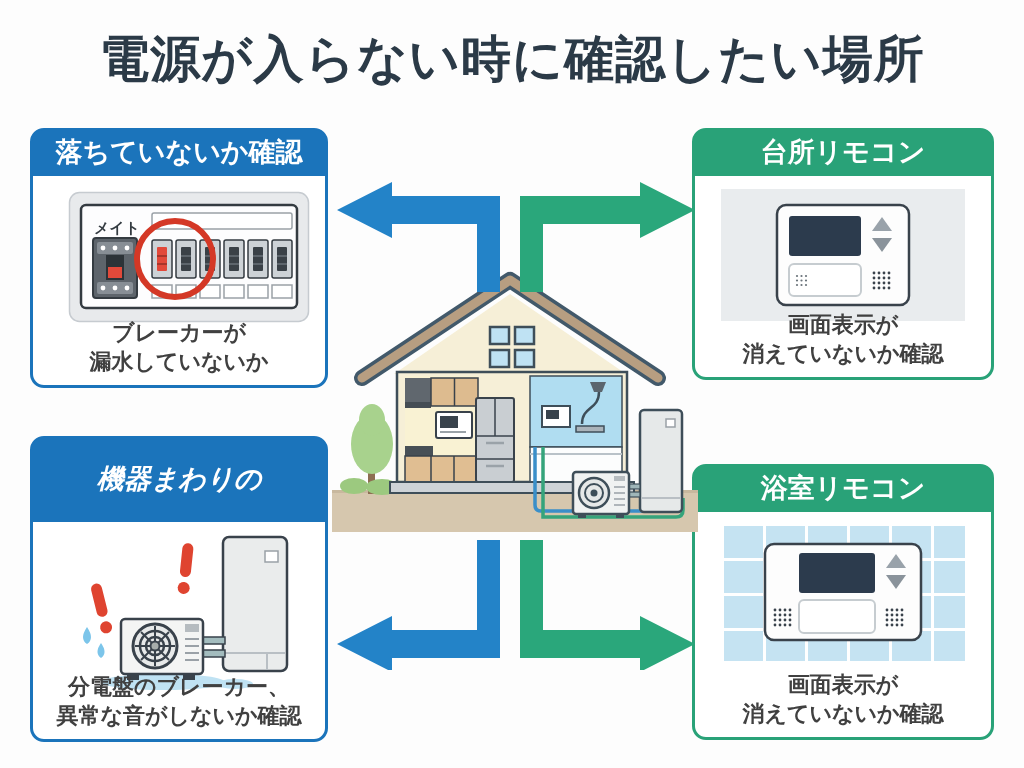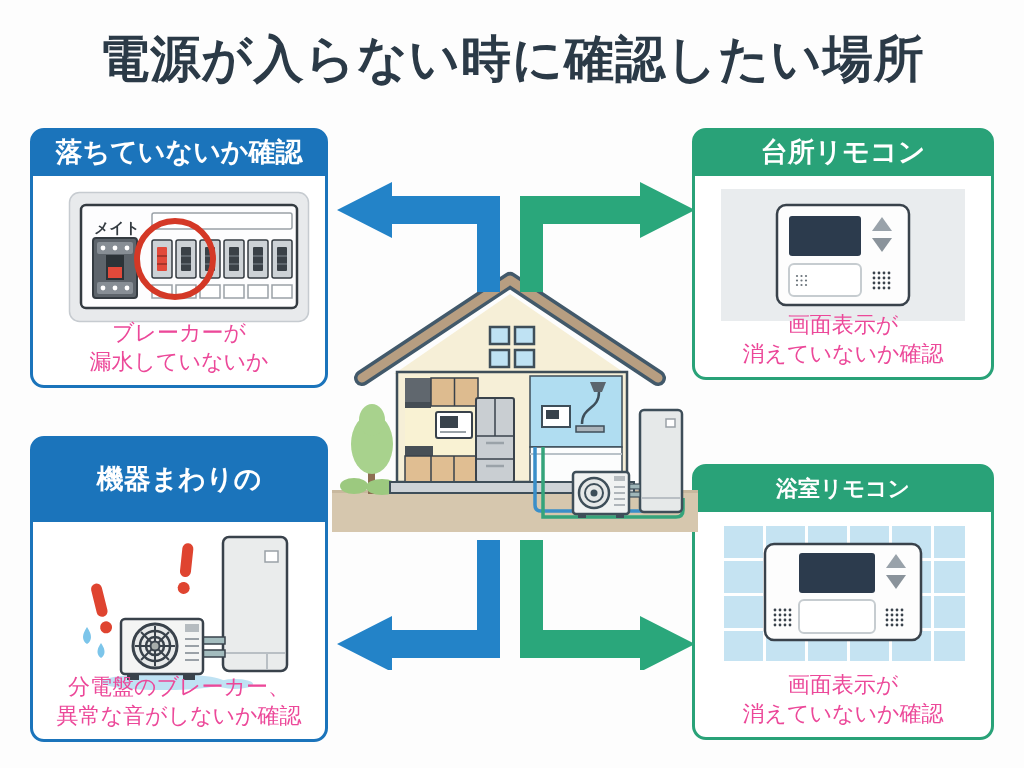--- a/index.html
+++ b/index.html
@@ -13,22 +13,22 @@
   .title{position:absolute;left:0;top:26px;width:100%;text-align:center;
          font-size:50px;font-weight:700;color:var(--title);letter-spacing:1px;}
   .panel{position:absolute;background:#fff;border:3px solid;border-radius:14px;}
   .panel.blue{border-color:var(--blue);}
   .panel.green{border-color:var(--green);}
   .phead{position:absolute;left:-1px;right:-1px;top:-1px;border-radius:11px 11px 0 0;
          color:#fff;font-weight:800;text-align:center;display:flex;flex-direction:column;
          justify-content:center;line-height:1.3;}
   .phead.blue{background:var(--blue);}
   .phead.green{background:var(--green);}
-  .caption{position:absolute;left:0;right:0;bottom:8px;text-align:center;color:#ec4899;
-           font-weight:400;font-size:22px;line-height:1.35;}
+  .caption{position:absolute;left:0;right:0;bottom:8px;text-align:center;color:#404040;
+           font-weight:700;font-size:22px;line-height:1.35;}
   .illus-center{position:absolute;left:0;right:0;display:flex;justify-content:center;padding-left:20px;}
   .illus-gray{position:absolute;left:26px;right:26px;background:#e9ecee;
               display:flex;align-items:center;justify-content:center;}
   .illus-tile{position:absolute;left:26px;right:26px;background:#c5e3f2;
               background-image:linear-gradient(to right,#ffffff 0 3px,transparent 3px),
                                linear-gradient(to bottom,#ffffff 0 3px,transparent 3px);
               background-size:42px 35px;
               display:flex;align-items:center;justify-content:center;}
   svg{display:block;}
 </style>
@@ -151,21 +151,21 @@
         </g>
       </svg>
     </div>
     <div class="caption">
       <div>画面表示が</div>
       <div>消えていないか確認</div>
     </div>
   </div>
 
   <div class="panel blue" style="left:30px;top:436px;width:298px;height:306px;">
-    <div class="phead blue" style="height:84px;font-size:27px;">
+    <div class="phead blue" style="height:84px;font-size:27px;font-style:italic;">
       <span>機器まわりの</span>
     </div>
     <div class="illus-center" style="top:92px;">
       <svg width="252" height="162" viewBox="0 0 252 162">
 
         <ellipse cx="100" cy="151" rx="62" ry="8" fill="#bfe2f3"></ellipse>
         <ellipse cx="172" cy="153" rx="18" ry="5" fill="#bfe2f3"></ellipse>
 
         <g>
           <rect x="160" y="6" width="64" height="134" rx="6" fill="#eaecec" stroke="#39424b" stroke-width="2.5"></rect>
@@ -209,21 +209,21 @@
         <path d="M38,112 q7,10 0,15 q-7,-5 0,-15 Z" fill="#7cc5ea"></path>
       </svg>
     </div>
     <div class="caption">
       <div>分電盤のブレーカー、</div>
       <div>異常な音がしないか確認</div>
     </div>
   </div>
 
   <div class="panel green" style="left:692px;top:464px;width:302px;height:276px;">
-    <div class="phead green" style="height:46px;font-size:22px;">
+    <div class="phead green" style="height:46px;font-size:27px;">
       <span>浴室リモコン</span>
     </div>
     <div class="illus-tile" style="top:56px;height:138px;">
       <svg width="160" height="100" viewBox="0 0 160 100">
         <rect x="2" y="2" width="156" height="96" rx="9" fill="#fdfdfd" stroke="#39424b" stroke-width="2.5"></rect>
         <rect x="36" y="11" width="76" height="40" rx="3" fill="#2c3b4d"></rect>
         <polygon points="133,12 123,26 143,26" fill="#99a2aa"></polygon>
         <polygon points="123,33 143,33 133,47" fill="#8a939b"></polygon>
         <rect x="36" y="58" width="76" height="33" rx="5" fill="#fff" stroke="#c6ccd0" stroke-width="2"></rect>
         <g fill="#39424b">

